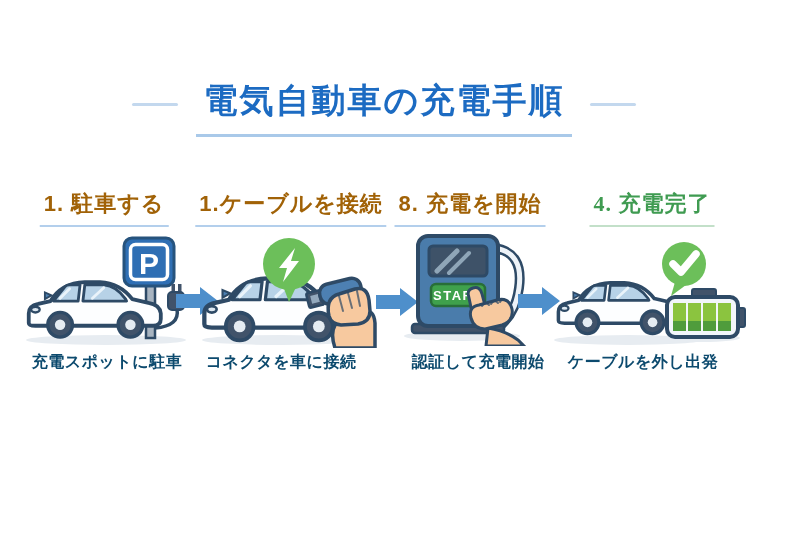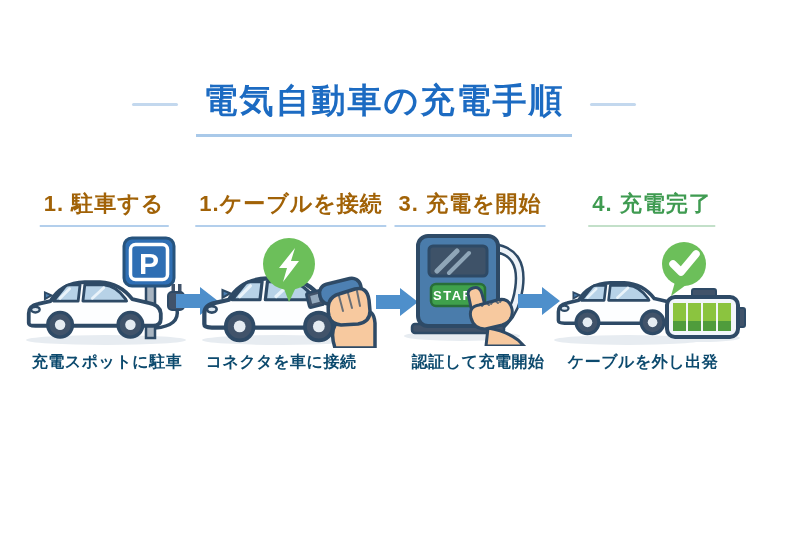--- a/index.html
+++ b/index.html
@@ -16,21 +16,21 @@
   .main-title{
     font-size:34px;font-weight:800;color:#1c6bc2;letter-spacing:2px;
     border-bottom:3px solid #a9c9e9;padding:0 8px 10px;white-space:nowrap;
   }
   
   .step-heading{
     position:absolute;top:189px;transform:translateX(-50%);
     font-size:22px;font-weight:700;color:#a16207;letter-spacing:1px;
     padding:0 4px 6px;border-bottom:2px solid #b3cfec;white-space:nowrap;
   }
-  .step-heading.green{color:#3f9b51;border-bottom-color:#c3e0c9;}
+  .step-heading.green{color:#3f9b51;border-bottom-color:#c3e0c9;font-family:Liberation Serif, serif;}
   
   .step-caption{
     position:absolute;top:352px;transform:translateX(-50%);
     font-size:16px;font-weight:600;color:#0c4a6e;letter-spacing:.5px;white-space:nowrap;
   }
   
   .scene{position:absolute;}
   .arrow{position:absolute;}
   svg text{font-family:"Liberation Sans","DejaVu Sans",sans-serif;}
 </style>
@@ -40,21 +40,21 @@
 <div class="stage">
 
   <div class="title-row">
     <span class="title-dash"></span>
     <h1 class="main-title" style="margin:0">電気自動車の充電手順</h1>
     <span class="title-dash"></span>
   </div>
 
   <div class="step-heading" style="left:104px">1. 駐車する</div>
   <div class="step-heading" style="left:291px">1.ケーブルを接続</div>
-  <div class="step-heading" style="left:470px">3. 充電を開始</div>
+  <div class="step-heading" style="left:470px">8. 充電を開始</div>
   <div class="step-heading green" style="left:652px">4. 充電完了</div>
 
   <svg class="scene" style="left:22px;top:228px" width="178" height="120" viewBox="0 0 178 120">
     <ellipse cx="84" cy="112" rx="80" ry="5" fill="#e7ecf1"></ellipse>
     <g>
       <rect x="124" y="54" width="9" height="56" fill="#a8b4c0" stroke="#2e4a66" stroke-width="2.5"></rect>
       <rect x="102" y="10" width="50" height="48" rx="8" fill="#2f6fb4" stroke="#26537d" stroke-width="3"></rect>
       <rect x="108.5" y="16.5" width="37" height="35" rx="5" fill="none" stroke="#ffffff" stroke-width="3.5"></rect>
       <text x="127" y="46" text-anchor="middle" font-size="30" font-weight="bold" fill="#ffffff">P</text>
       <g>

